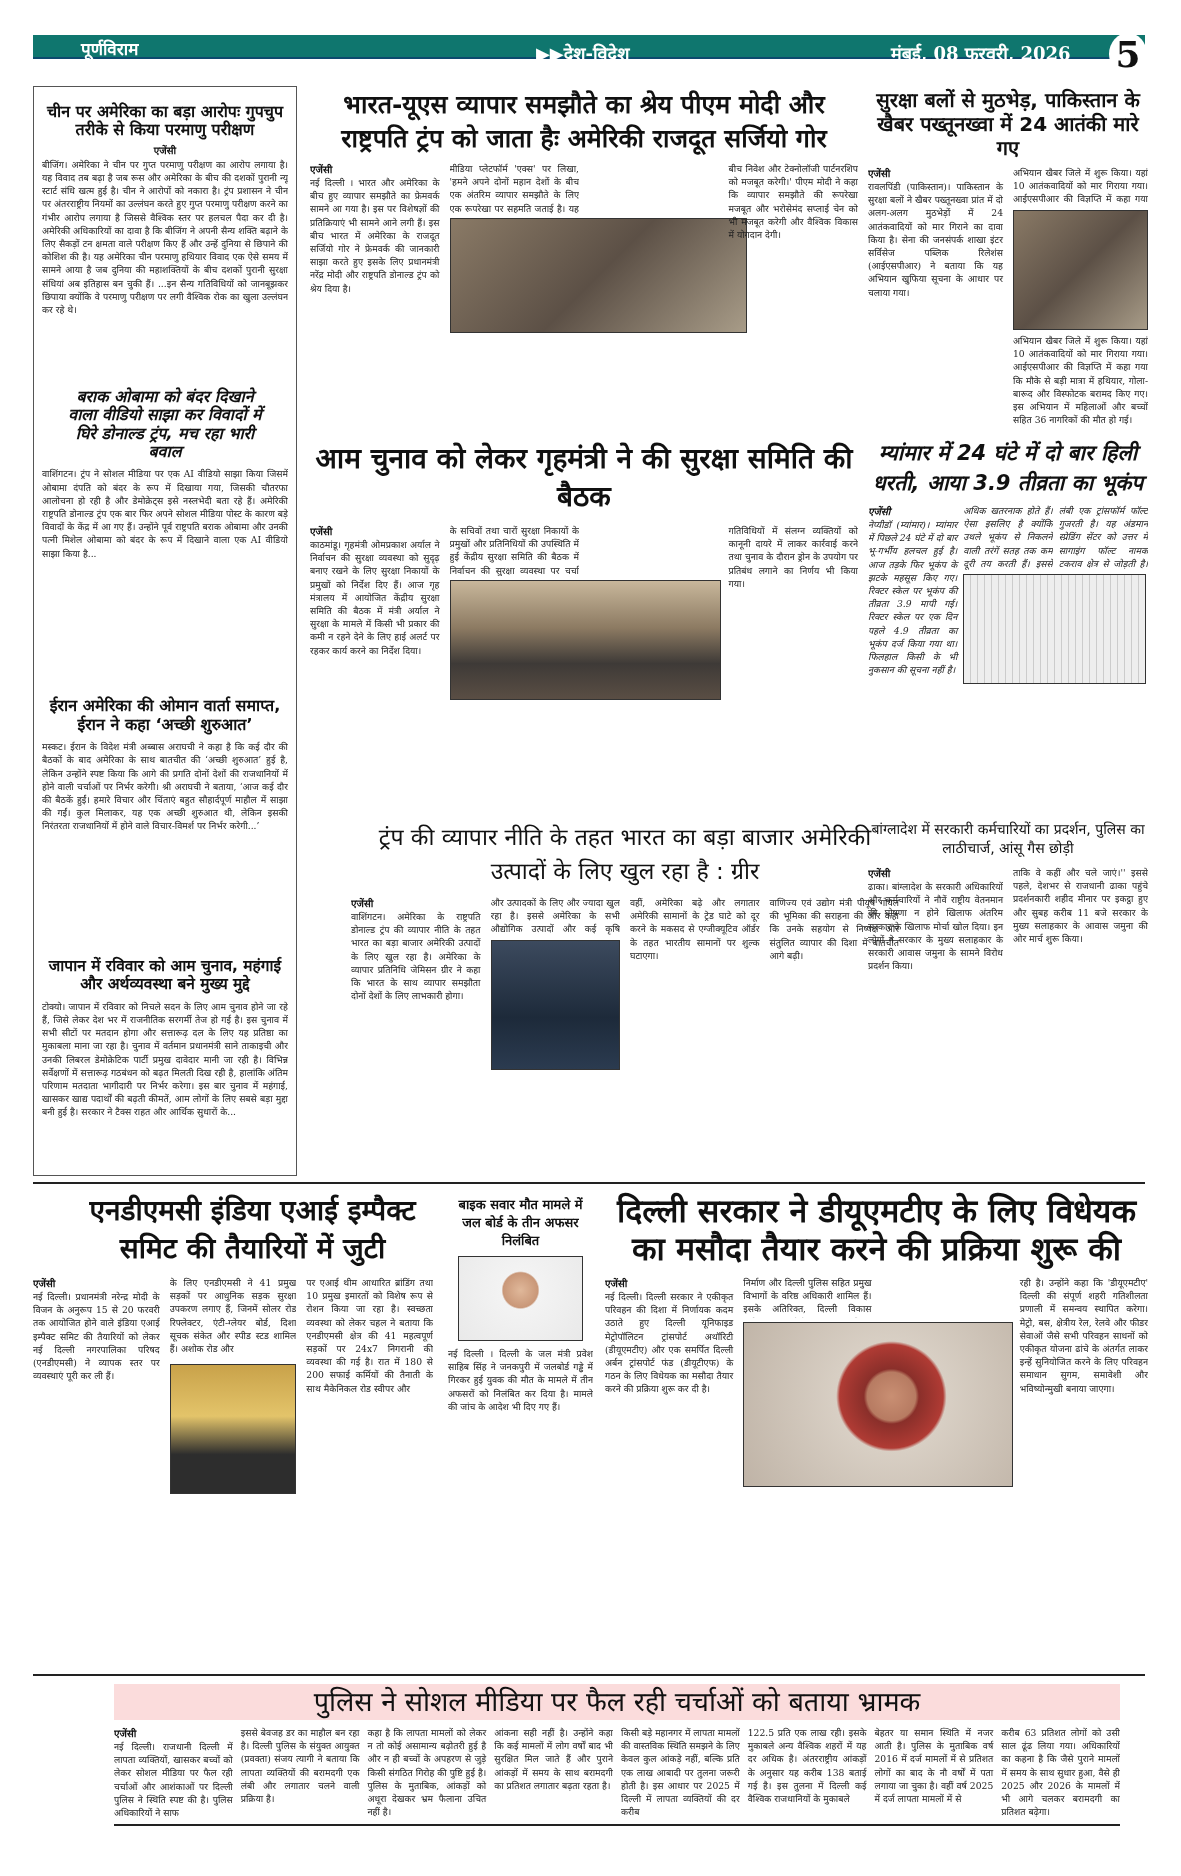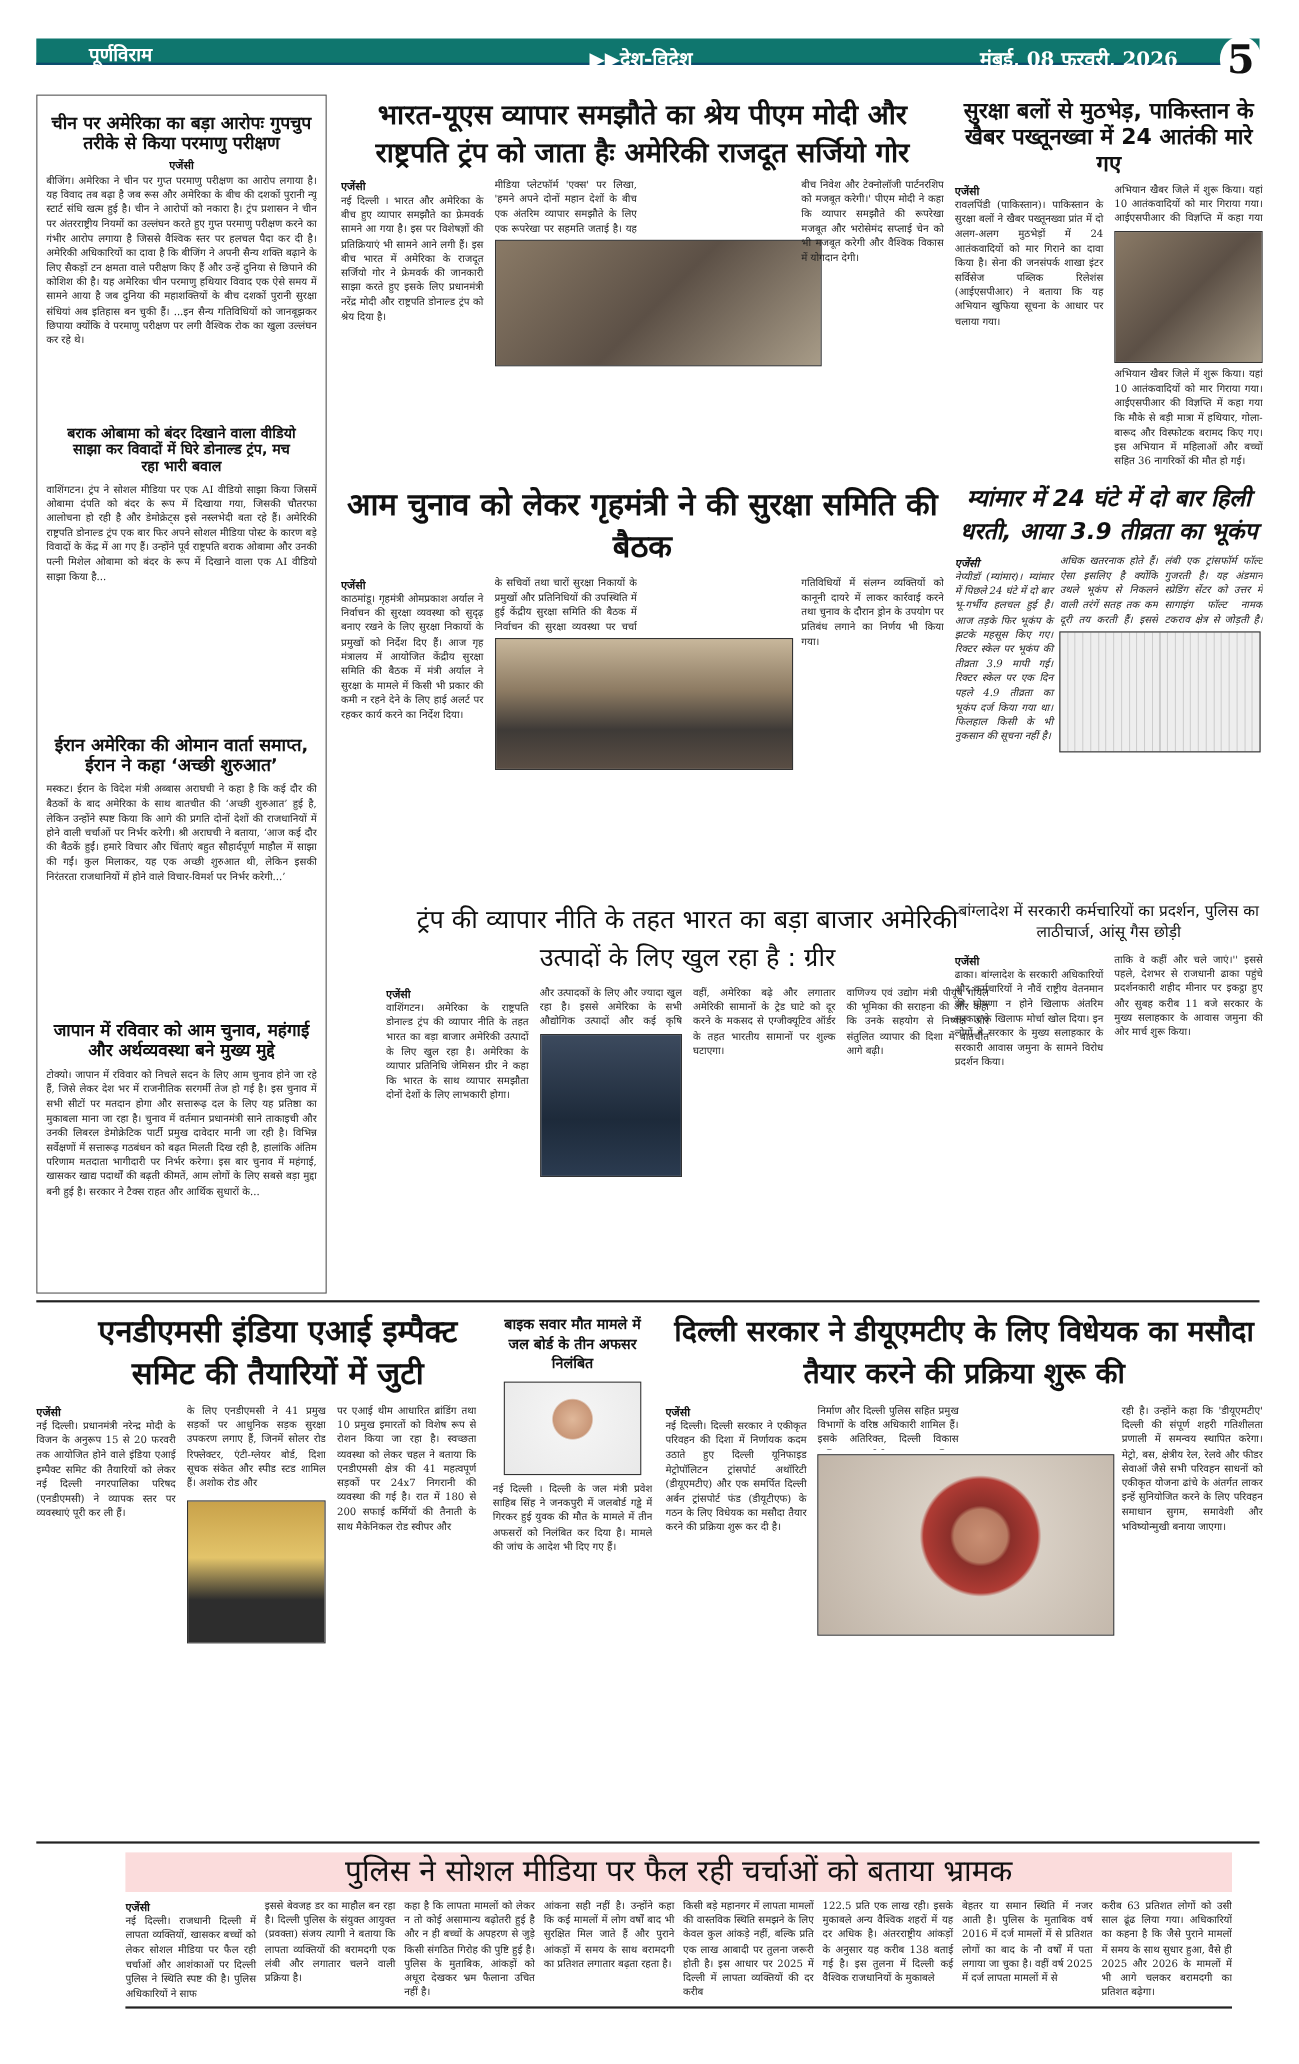--- a/index.html
+++ b/index.html
@@ -32,21 +32,21 @@
   <span class="url">www.purnviram.co.in</span>
   <span class="section">▶▶देश-विदेश</span>
   <span class="dateline">मुंबई, 08 फरवरी, 2026</span>
   <span class="pageno">5</span>
 </div>
 
 <div class="box" style="left:33px;top:86px;width:264px;height:1090px;padding:16px 8px;">
   <div class="hl" style="font-size:16px;">चीन पर अमेरिका का बड़ा आरोपः गुपचुप तरीके से किया परमाणु परीक्षण</div>
   <div class="byline" style="text-align:center;margin:3px 0 1px;">एजेंसी</div>
   <div class="body" style="height:222px;overflow:hidden;">बीजिंग। अमेरिका ने चीन पर गुप्त परमाणु परीक्षण का आरोप लगाया है। यह विवाद तब बढ़ा है जब रूस और अमेरिका के बीच की दशकों पुरानी न्यू स्टार्ट संधि खत्म हुई है। चीन ने आरोपों को नकारा है। ट्रंप प्रशासन ने चीन पर अंतरराष्ट्रीय नियमों का उल्लंघन करते हुए गुप्त परमाणु परीक्षण करने का गंभीर आरोप लगाया है जिससे वैश्विक स्तर पर हलचल पैदा कर दी है। अमेरिकी अधिकारियों का दावा है कि बीजिंग ने अपनी सैन्य शक्ति बढ़ाने के लिए सैकड़ों टन क्षमता वाले परीक्षण किए हैं और उन्हें दुनिया से छिपाने की कोशिश की है। यह अमेरिका चीन परमाणु हथियार विवाद एक ऐसे समय में सामने आया है जब दुनिया की महाशक्तियों के बीच दशकों पुरानी सुरक्षा संधियां अब इतिहास बन चुकी हैं। ...इन सैन्य गतिविधियों को जानबूझकर छिपाया क्योंकि वे परमाणु परीक्षण पर लगी वैश्विक रोक का खुला उल्लंघन कर रहे थे।</div>
-  <div class="hl" style="font-size:13px;margin:8px 18px 6px;">बराक ओबामा को बंदर दिखाने वाला वीडियो साझा कर विवादों में घिरे डोनाल्ड ट्रंप, मच रहा भारी बवाल</div>
+  <div class="hl" style="font-size:16px;margin:8px 18px 6px;font-style:italic;">बराक ओबामा को बंदर दिखाने वाला वीडियो साझा कर विवादों में घिरे डोनाल्ड ट्रंप, मच रहा भारी बवाल</div>
   <div class="body" style="height:222px;overflow:hidden;">वाशिंगटन। ट्रंप ने सोशल मीडिया पर एक AI वीडियो साझा किया जिसमें ओबामा दंपति को बंदर के रूप में दिखाया गया, जिसकी चौतरफा आलोचना हो रही है और डेमोक्रेट्स इसे नस्लभेदी बता रहे हैं। अमेरिकी राष्ट्रपति डोनाल्ड ट्रंप एक बार फिर अपने सोशल मीडिया पोस्ट के कारण बड़े विवादों के केंद्र में आ गए हैं। उन्होंने पूर्व राष्ट्रपति बराक ओबामा और उनकी पत्नी मिशेल ओबामा को बंदर के रूप में दिखाने वाला एक AI वीडियो साझा किया है...</div>
   <div class="hl" style="font-size:16px;margin:8px 0 6px;">ईरान अमेरिका की ओमान वार्ता समाप्त, ईरान ने कहा ‘अच्छी शुरुआत’</div>
   <div class="body" style="height:210px;overflow:hidden;">मस्कट। ईरान के विदेश मंत्री अब्बास अराघची ने कहा है कि कई दौर की बैठकों के बाद अमेरिका के साथ बातचीत की ‘अच्छी शुरुआत’ हुई है, लेकिन उन्होंने स्पष्ट किया कि आगे की प्रगति दोनों देशों की राजधानियों में होने वाली चर्चाओं पर निर्भर करेगी। श्री अराघची ने बताया, ‘आज कई दौर की बैठकें हुईं। हमारे विचार और चिंताएं बहुत सौहार्दपूर्ण माहौल में साझा की गईं। कुल मिलाकर, यह एक अच्छी शुरुआत थी, लेकिन इसकी निरंतरता राजधानियों में होने वाले विचार-विमर्श पर निर्भर करेगी...’</div>
   <div class="hl" style="font-size:15.5px;margin:8px 0 6px;">जापान में रविवार को आम चुनाव, महंगाई और अर्थव्यवस्था बने मुख्य मुद्दे</div>
   <div class="body" style="height:170px;overflow:hidden;">टोक्यो। जापान में रविवार को निचले सदन के लिए आम चुनाव होने जा रहे हैं, जिसे लेकर देश भर में राजनीतिक सरगर्मी तेज हो गई है। इस चुनाव में सभी सीटों पर मतदान होगा और सत्तारूढ़ दल के लिए यह प्रतिष्ठा का मुकाबला माना जा रहा है। चुनाव में वर्तमान प्रधानमंत्री साने ताकाइची और उनकी लिबरल डेमोक्रेटिक पार्टी प्रमुख दावेदार मानी जा रही है। विभिन्न सर्वेक्षणों में सत्तारूढ़ गठबंधन को बढ़त मिलती दिख रही है, हालांकि अंतिम परिणाम मतदाता भागीदारी पर निर्भर करेगा। इस बार चुनाव में महंगाई, खासकर खाद्य पदार्थों की बढ़ती कीमतें, आम लोगों के लिए सबसे बड़ा मुद्दा बनी हुई है। सरकार ने टैक्स राहत और आर्थिक सुधारों के...</div>
 </div>
 
 <div class="abs" style="left:310px;top:88px;width:548px;">
   <div class="hl" style="font-size:25px;line-height:34px;">भारत-यूएस व्यापार समझौते का श्रेय पीएम मोदी और राष्ट्रपति ट्रंप को जाता हैः अमेरिकी राजदूत सर्जियो गोर</div>
   <div class="cols" style="margin-top:6px;height:175px;overflow:hidden;">
@@ -167,21 +167,21 @@
   </div>
 </div>
 
 <div class="abs" style="left:448px;top:1196px;width:145px;">
   <div class="hl" style="font-size:13px;line-height:18px;">बाइक सवार मौत मामले में जल बोर्ड के तीन अफसर निलंबित</div>
   <div class="img face" style="height:85px;width:125px;margin:6px auto 6px;"></div>
   <div class="body" style="height:260px;overflow:hidden;">नई दिल्ली । दिल्ली के जल मंत्री प्रवेश साहिब सिंह ने जनकपुरी में जलबोर्ड गड्ढे में गिरकर हुई युवक की मौत के मामले में तीन अफसरों को निलंबित कर दिया है। मामले की जांच के आदेश भी दिए गए हैं।</div>
 </div>
 
 <div class="abs" style="left:605px;top:1192px;width:543px;">
-  <div class="hl" style="font-size:26px;line-height:38px;">दिल्ली सरकार ने डीयूएमटीए के लिए विधेयक का मसौदा तैयार करने की प्रक्रिया शुरू की</div>
+  <div class="hl" style="font-size:32px;line-height:38px;">दिल्ली सरकार ने डीयूएमटीए के लिए विधेयक का मसौदा तैयार करने की प्रक्रिया शुरू की</div>
   <div class="cols" style="margin-top:8px;height:385px;overflow:hidden;">
     <div>
         <div class="byline">एजेंसी</div>
         <div class="body">नई दिल्ली। दिल्ली सरकार ने एकीकृत परिवहन की दिशा में निर्णायक कदम उठाते हुए दिल्ली यूनिफाइड मेट्रोपॉलिटन ट्रांसपोर्ट अथॉरिटी (डीयूएमटीए) और एक समर्पित दिल्ली अर्बन ट्रांसपोर्ट फंड (डीयूटीएफ) के गठन के लिए विधेयक का मसौदा तैयार करने की प्रक्रिया शुरू कर दी है।</div>
       </div>
     <div>
         <div class="body" style="height:42px;overflow:hidden;">निर्माण और दिल्ली पुलिस सहित प्रमुख विभागों के वरिष्ठ अधिकारी शामिल हैं। इसके अतिरिक्त, दिल्ली विकास प्राधिकरण (डीडीए), नगर निगम (एमसीडी), दिल्ली मेट्रो रेल कॉर्पोरेशन (डीएमआरसी), दिल्ली परिवहन निगम (डीटीसी), राष्ट्रीय राजधानी क्षेत्र परिवहन निगम (एनसीआरटीसी) और भारतीय रेलवे जैसे प्रमुख नागरिक एवं परिवहन संस्थाओं के प्रतिनिधियों को भी इसमें सम्मिलित किया गया है।</div>
         <div class="img" style="height:165px;margin-top:4px;width:210%;background:radial-gradient(circle at 55% 45%,#c98f73 0,#b77b62 14%,#8a2f2a 16%,#b03b34 30%,#d8cfc4 32%,#bfb3a6 100%);"></div>
       </div>
     <div></div>

